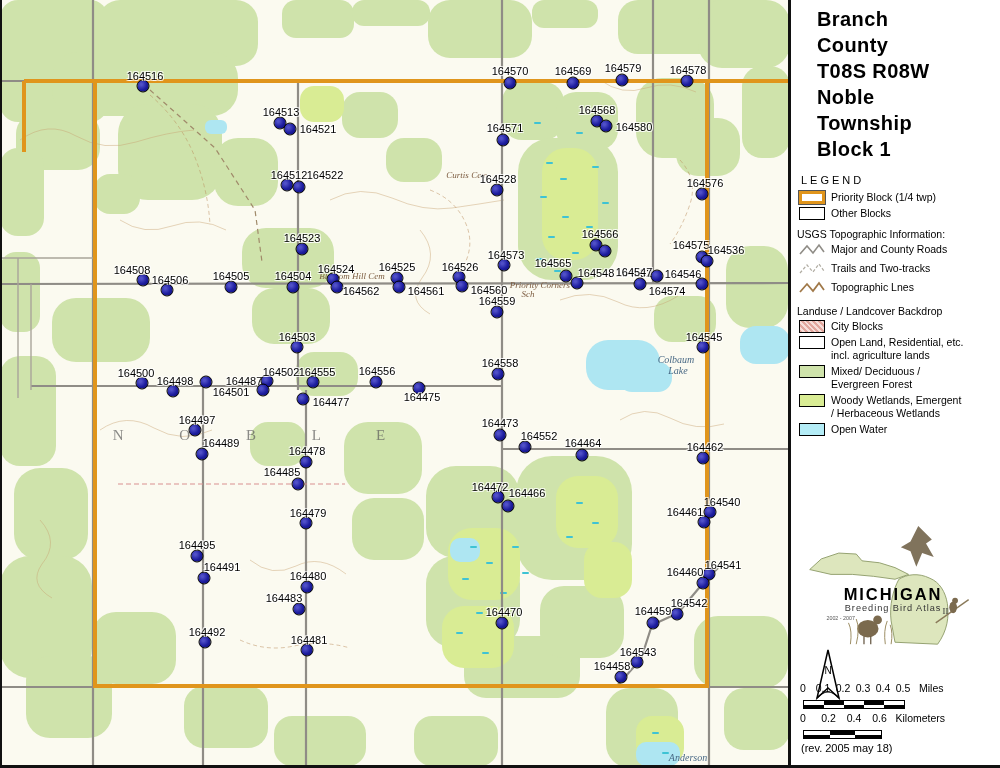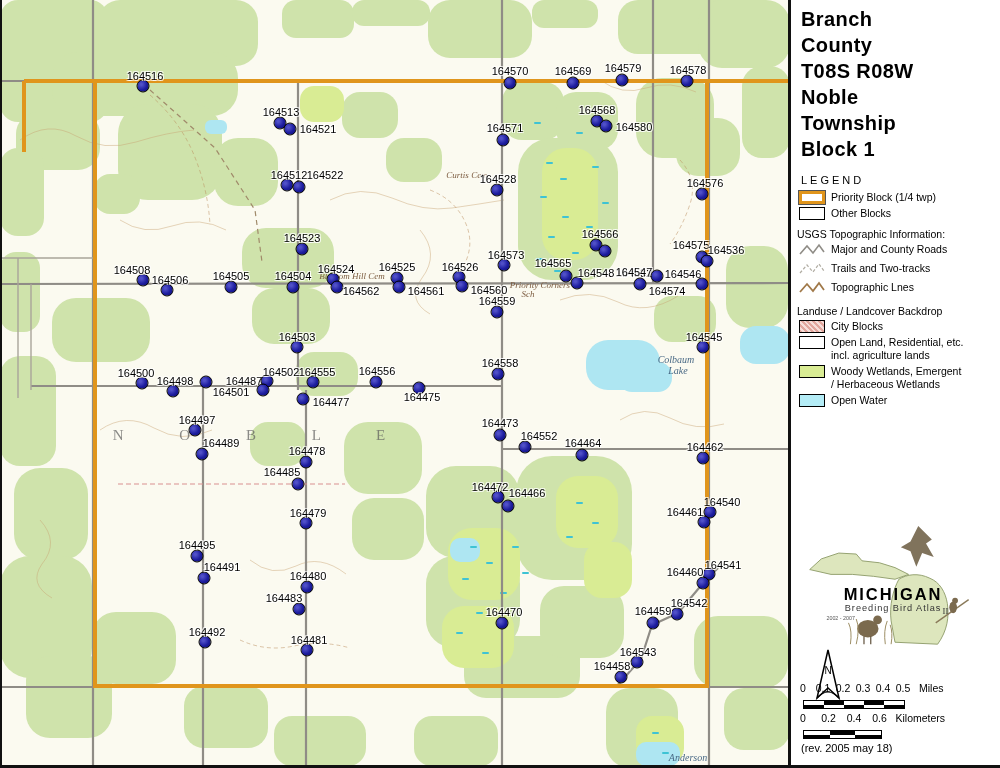--- a/index.html
+++ b/index.html
@@ -24,21 +24,21 @@
     background:radial-gradient(circle at 35% 35%, #5050c8 10%, #1c1c9e 55%, #10106e 100%);
     border:1.5px solid #000;transform:translate(-50%,-50%);}
   .ptlabel{position:absolute;transform:translate(-50%,-50%);font-size:11px;color:#000;white-space:nowrap;
     text-shadow:1px 1px 0 rgba(255,255,255,.85),-1px -1px 0 rgba(255,255,255,.85),1px -1px 0 rgba(255,255,255,.85),-1px 1px 0 rgba(255,255,255,.85);}
   .topotext{position:absolute;transform:translate(-50%,-50%);white-space:nowrap;font-family:"Liberation Serif",serif;}
   .topotext.cem{font-size:9px;color:#7c5c40;font-style:italic;}
   .topotext.lake{font-size:10px;color:#4a6a86;font-style:italic;}
   .topotext.twp{font-size:15px;color:rgba(90,90,90,.7);letter-spacing:26px;}
   
   #panel{position:absolute;left:791px;top:0;width:209px;height:768px;background:#fff;}
-  .title{font-size:20px;font-weight:bold;line-height:26px;padding:6px 0 0 10px;letter-spacing:.4px;color:#000;}
+  .title{font-size:20px;font-weight:bold;line-height:26px;padding:6px 0 0 26px;letter-spacing:.4px;color:#000;}
   .legendhead{font-size:11px;letter-spacing:3px;padding:12px 0 2px 10px;color:#000;}
   .lrow{display:flex;align-items:flex-start;margin:3px 0 0 8px;font-size:10.5px;line-height:13px;color:#000;}
   .lrow .sw{flex:0 0 auto;margin-right:6px;}
   .swrect{width:26px;height:13px;box-sizing:border-box;border:1px solid #000;background:#fff;}
   .swrect.priority{border:3px solid #e0951c;box-shadow:0 0 0 1px #555;}
   .swrect.city{background:repeating-linear-gradient(45deg,#e2a79e 0 2px,#f6ddd8 2px 4px);}
   .swrect.forest{background:#cfe3ab;}
   .swrect.woody{background:#d9ec94;}
   .swrect.water{background:#b4ecf6;}
   .swdot{width:26px;height:14px;position:relative;}
@@ -408,20 +408,27 @@
       <span>City Blocks</span>
     </div>
     <div class="lrow">
       <span class="sw swrect"></span>
       <span>
         <span>Open Land, Residential, etc.</span><br>
         <span>incl. agriculture lands</span>
       </span>
     </div>
     <div class="lrow">
+      <span class="sw swrect forest"></span>
+      <span>
+        <span>Mixed/ Deciduous /</span><br>
+        <span>Evergreen Forest</span>
+      </span>
+    </div>
+    <div class="lrow">
       <span class="sw swrect woody"></span>
       <span>
         <span>Woody Wetlands, Emergent</span><br>
         <span>/ Herbaceous Wetlands</span>
       </span>
     </div>
     <div class="lrow">
       <span class="sw swrect water"></span>
       <span>Open Water</span>
     </div>

